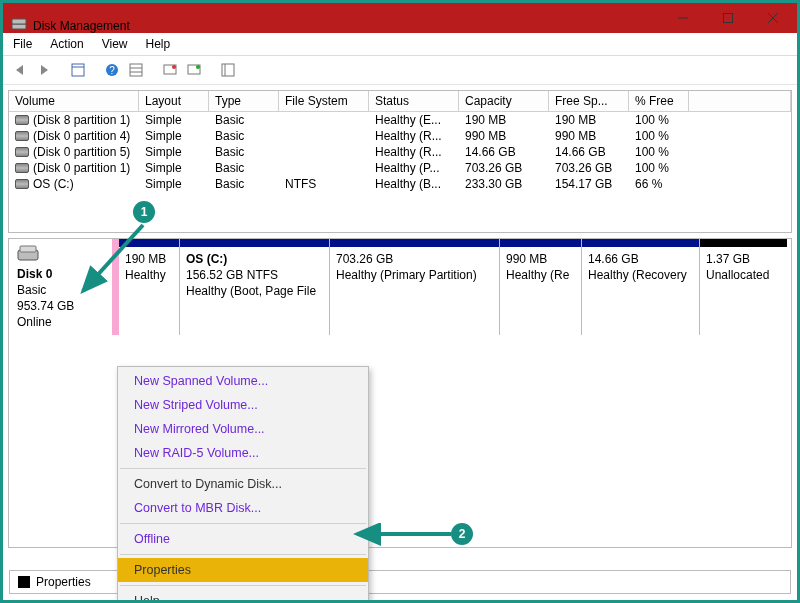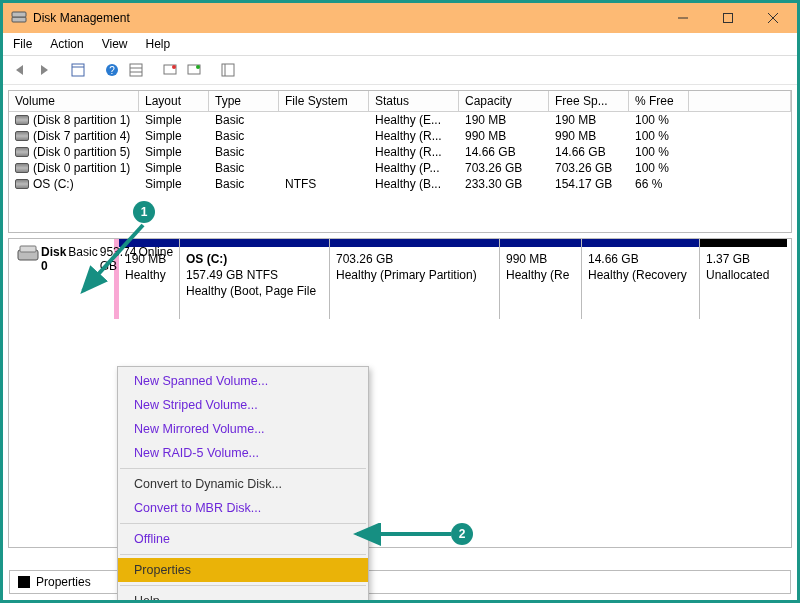--- a/index.html
+++ b/index.html
@@ -11,24 +11,24 @@
     color: #000;
     width: 800px;
     height: 603px;
     overflow: hidden;
     position: relative;
     border: 3px solid #1b9688;
   }
   
   .titlebar {
     display: flex;
-    align-items: center;
+    align-items: flex-end;
     height: 30px;
     padding: 0 2px 0 8px;
-    background: #fdba74;
+    background: #b91c1c;
   }
   .titlebar .app-icon { width: 16px; height: 16px; margin-right: 6px; }
   .titlebar .title { flex: 1; font-size: 12px; }
   .win-btns { display: flex; height: 100%; }
   .win-btn { width: 45px; display: flex; align-items: center; justify-content: center; }
   .win-btn svg { stroke: #333; }
   
   .menubar {
     display: flex;
     gap: 14px;
@@ -75,22 +75,22 @@
     background: linear-gradient(#888,#bbb,#888);
     border: 1px solid #555; border-radius: 2px;
   }
   
   .disk-pane { margin: 0 5px 5px 5px; border: 1px solid #bbb; height: 310px; position: relative; background: #fff;}
   .disk-row { display:flex; border-top: 1px solid #bbb; }
   .disk-row:first-child{border-top:none;}
   .disk-info {
     width: 110px;
     padding: 6px 8px;
-    border-right: 5px solid #f9a8d4;
-    display:flex; flex-direction:row; gap:2px;
+    border-right: 7px solid #f9a8d4;
+    display:flex; flex-direction:column; gap:2px;
   }
   .disk-info .dicon { width:22px; height:18px; margin-bottom:2px; }
   .disk-info .dname { font-weight:700; }
   .parts { display:flex; flex:1; }
   .topstrip { height:8px; background:#001088; }
   .topstrip.black { background:#000; }
   .part {
     border-left: 1px solid #bbb;
     display:flex; flex-direction:column;
     padding:0;
@@ -252,21 +252,21 @@
         <div></div>
         <div>Healthy (E...</div>
         <div>190 MB</div>
         <div>190 MB</div>
         <div>100 %</div>
         <div></div>
       </div>
       <div class="vol-row">
         <div class="vol-name">
           <span class="disk-mini"></span>
-          <span>(Disk 7 partition 4)</span>
+          <span>(Disk 0 partition 4)</span>
         </div>
         <div>Simple</div>
         <div>Basic</div>
         <div></div>
         <div>Healthy (R...</div>
         <div>990 MB</div>
         <div>990 MB</div>
         <div>100 %</div>
         <div></div>
       </div>
@@ -334,21 +334,21 @@
           <div class="topstrip"></div>
           <div class="pbody">
             <div>190 MB</div>
             <div>Healthy</div>
           </div>
         </div>
         <div class="part" style="width: 150px;">
           <div class="topstrip"></div>
           <div class="pbody">
             <div class="pname">OS  (C:)</div>
-            <div>157.49 GB NTFS</div>
+            <div>156.52 GB NTFS</div>
             <div>Healthy (Boot, Page File</div>
           </div>
         </div>
         <div class="part" style="width: 170px;">
           <div class="topstrip"></div>
           <div class="pbody">
             <div>703.26 GB</div>
             <div>Healthy (Primary Partition)</div>
           </div>
         </div>

